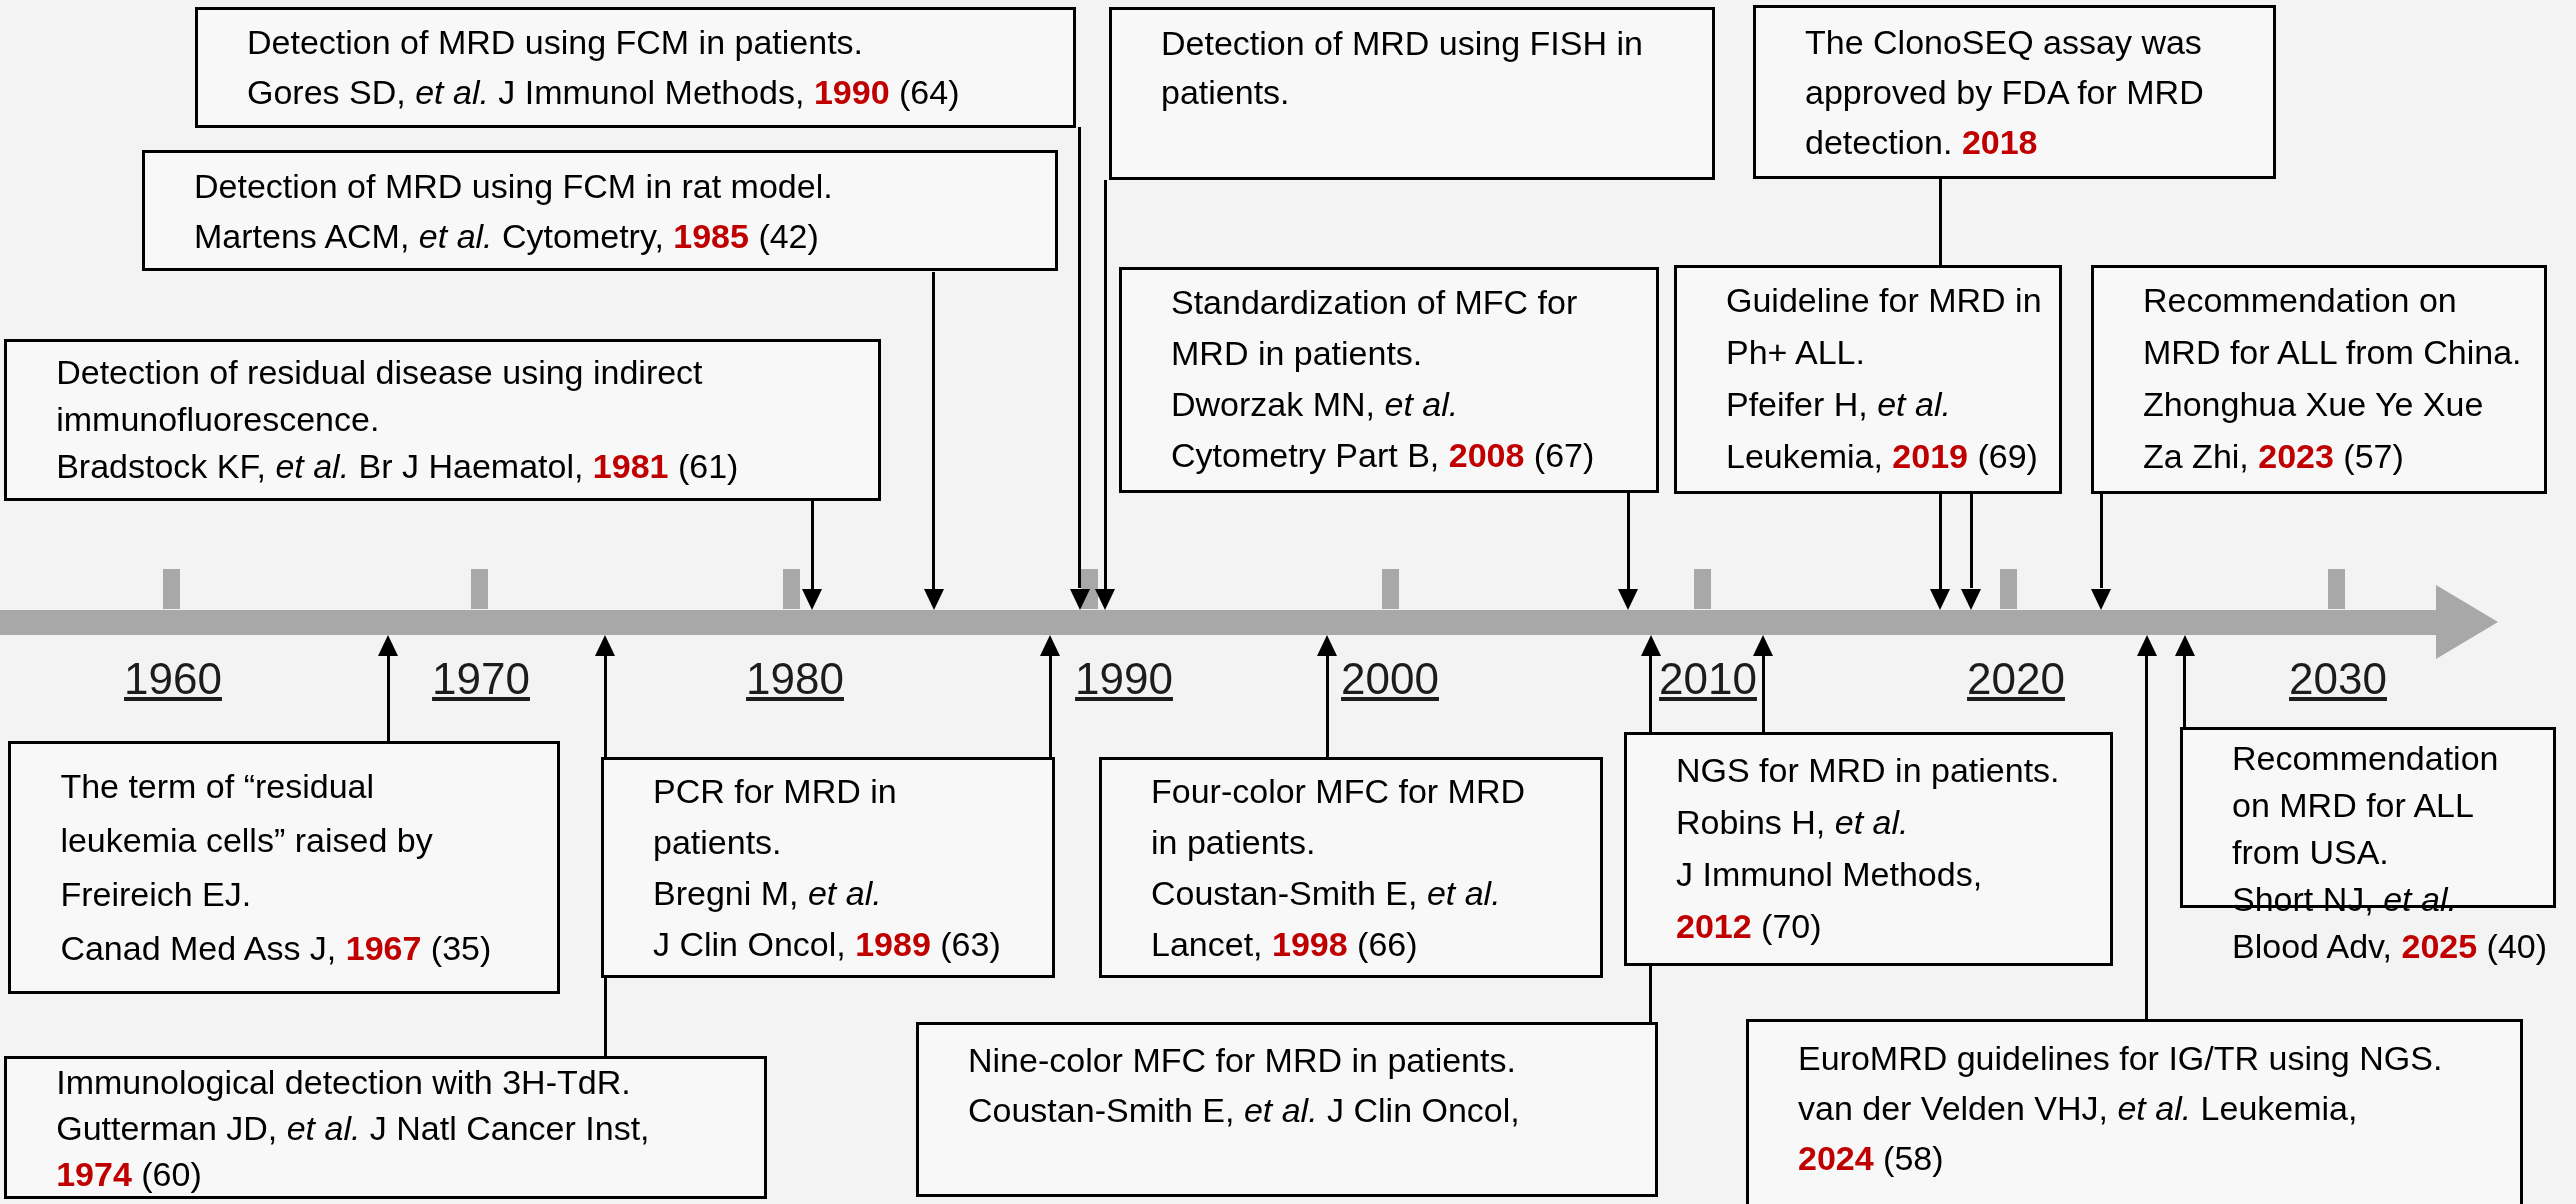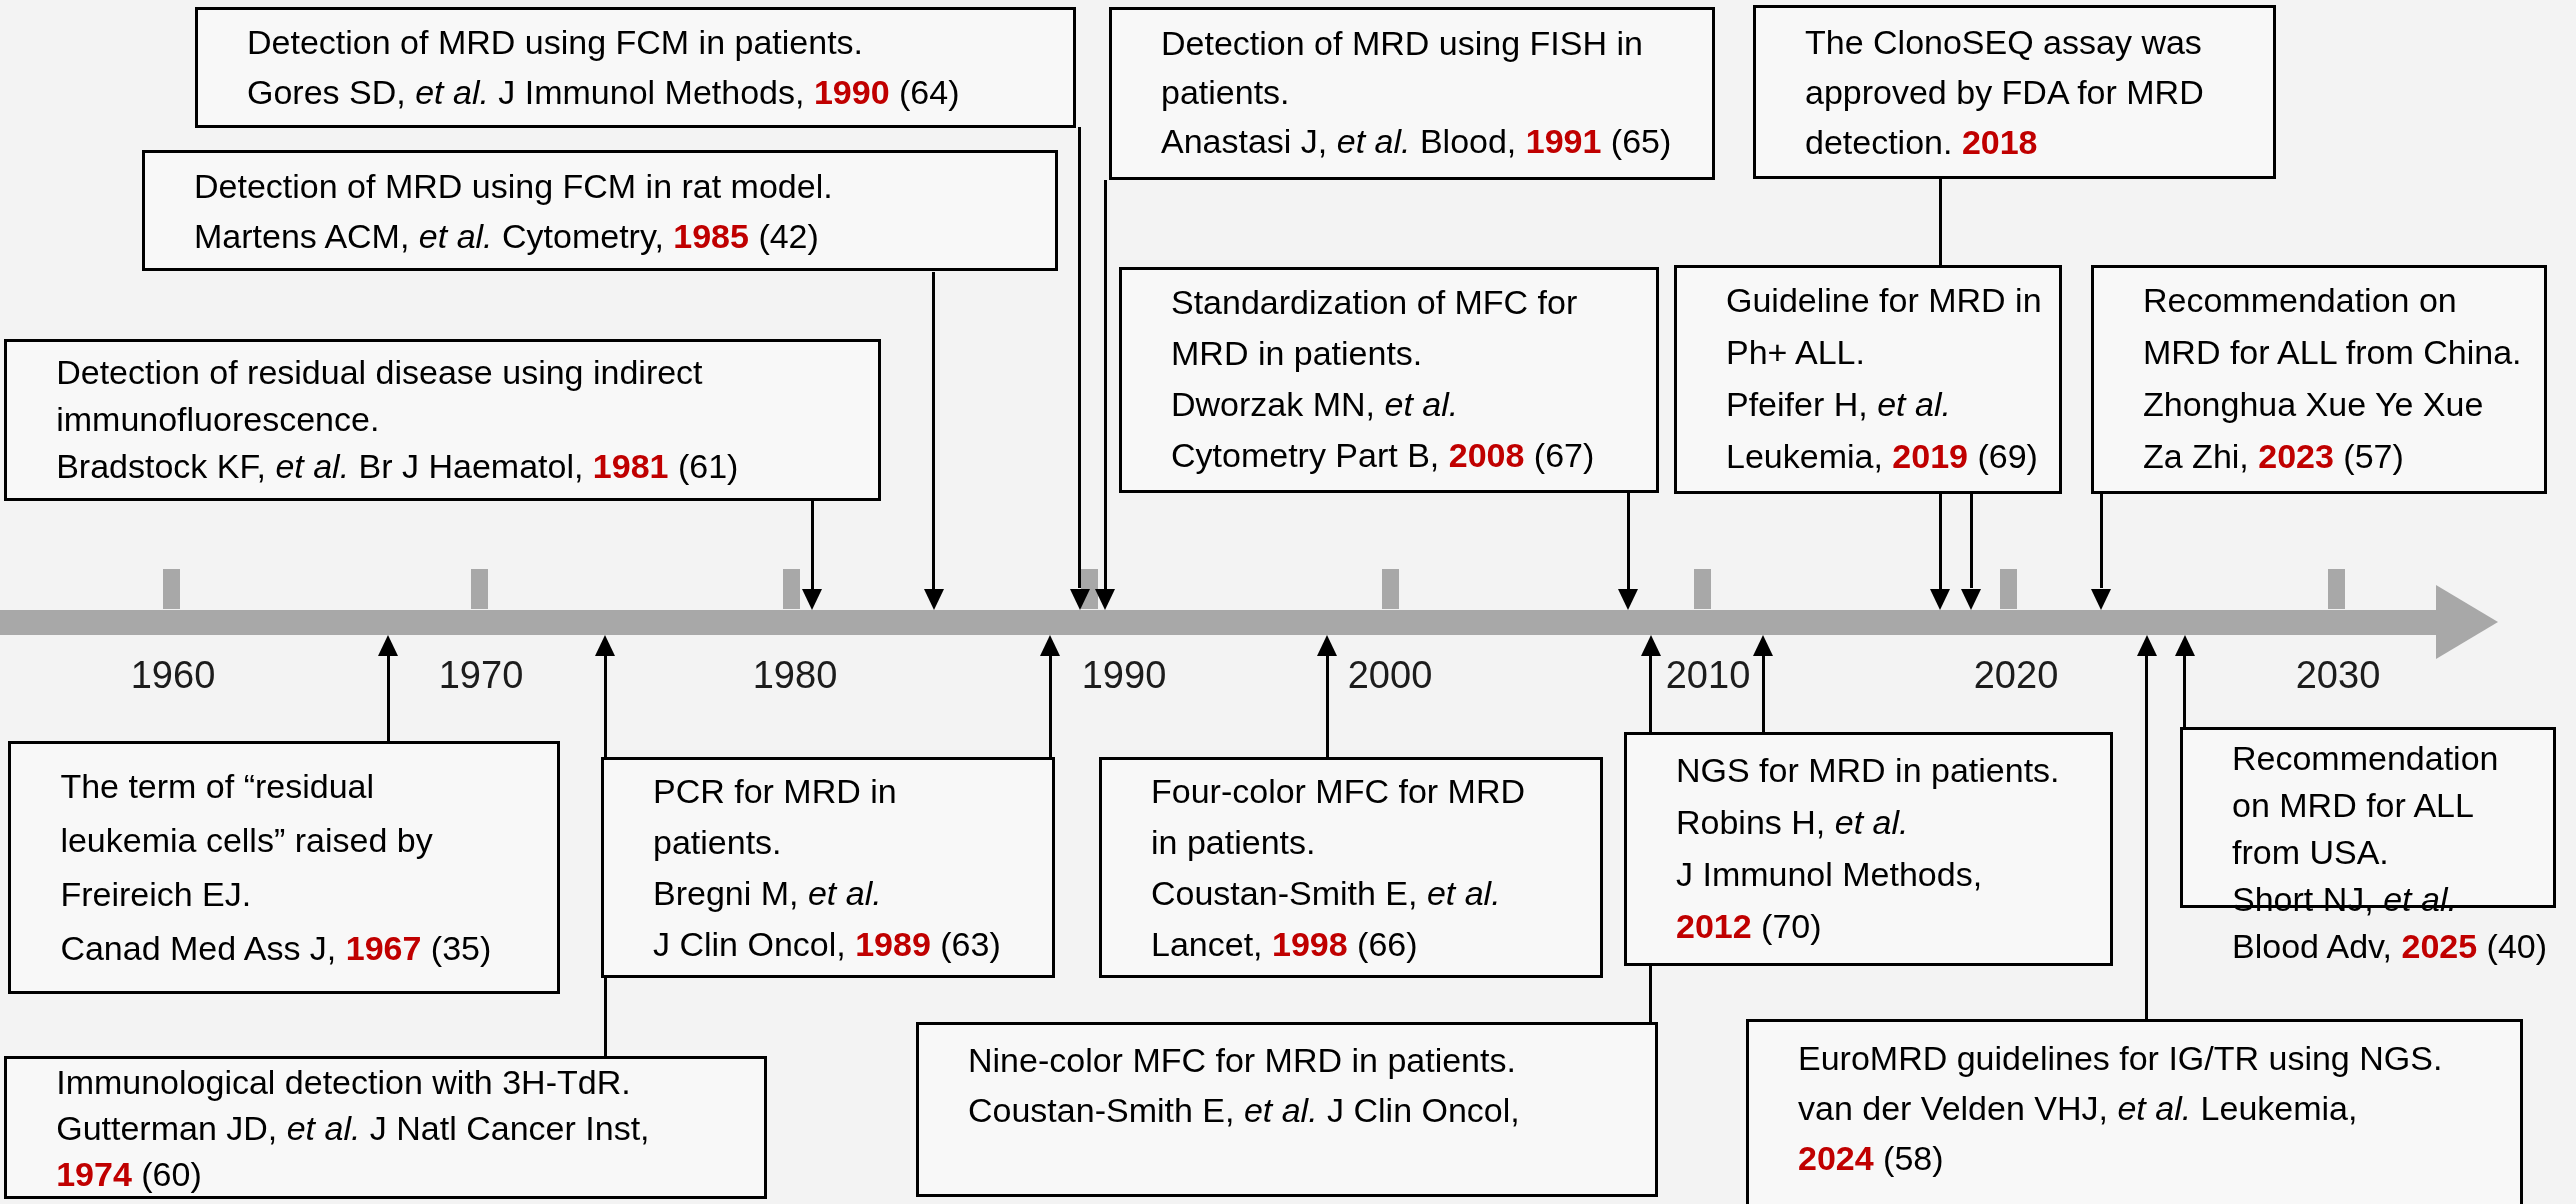--- a/index.html
+++ b/index.html
@@ -14,23 +14,24 @@
   .tl-bar{position:absolute;background:#a8a8a8;}
   .tl-arrowhead{
     position:absolute;width:0;height:0;
     border-top:37px solid transparent;
     border-bottom:37px solid transparent;
     border-left:62px solid #a8a8a8;
   }
   .tick{position:absolute;width:17px;height:40px;background:#a8a8a8;}
   .year{
     position:absolute;
-    font-size:38px;color:#1c1c1c;
+    font-size:44px;color:#1c1c1c;
     transform:translateX(-50%);
     white-space:nowrap;
+    text-decoration:underline;
   }
   
   .conn-line{position:absolute;width:2.5px;background:#000;}
   .conn-arrow-down{
     position:absolute;width:0;height:0;
     border-left:10px solid transparent;
     border-right:10px solid transparent;
     border-top:21px solid #000;
   }
   .conn-arrow-up{
@@ -123,21 +124,20 @@
         <div class="event-line" style="line-height: 50px;"><span>Martens ACM, </span><span class="seg-i">et al.</span><span> Cytometry, </span><span class="seg-y" style="color: rgb(192, 0, 0);">1985</span><span> (42)</span></div>
       </div>
       <div class="event-box" style="left: 4.2px; top: 339px; width: 877px; height: 162px; padding-top: 6.7px;">
         <div class="event-line" style="line-height: 47px;"><span>Detection of residual disease using indirect</span></div>
         <div class="event-line" style="line-height: 47px;"><span>immunofluorescence.</span></div>
         <div class="event-line" style="line-height: 47px;"><span>Bradstock KF, </span><span class="seg-i">et al.</span><span> Br J Haematol, </span><span class="seg-y" style="color: rgb(192, 0, 0);">1981</span><span> (61)</span></div>
       </div>
       <div class="event-box" style="left: 1109px; top: 6.7px; width: 606px; height: 173px; padding-top: 9.7px;">
         <div class="event-line" style="line-height: 49px;"><span>Detection of MRD using FISH in</span></div>
         <div class="event-line" style="line-height: 49px;"><span>patients.</span></div>
-        <div class="event-line" style="line-height: 49px;"><span>Anastasi J, </span><span class="seg-i">et al.</span><span> Blood, </span><span class="seg-y" style="color: rgb(192, 0, 0);">1991</span><span> (65)</span></div>
       </div>
       <div class="event-box" style="left: 1119px; top: 267px; width: 540px; height: 226px; padding-top: 6.7px;">
         <div class="event-line" style="line-height: 51px;"><span>Standardization of MFC for</span></div>
         <div class="event-line" style="line-height: 51px;"><span>MRD in patients.</span></div>
         <div class="event-line" style="line-height: 51px;"><span>Dworzak MN, </span><span class="seg-i">et al.</span></div>
         <div class="event-line" style="line-height: 51px;"><span>Cytometry Part B, </span><span class="seg-y" style="color: rgb(192, 0, 0);">2008</span><span> (67)</span></div>
       </div>
       <div class="event-box" style="left: 1753px; top: 5px; width: 523px; height: 174px; padding-top: 8.9px;">
         <div class="event-line" style="line-height: 50px;"><span>The ClonoSEQ assay was</span></div>
         <div class="event-line" style="line-height: 50px;"><span>approved by FDA for MRD</span></div>

